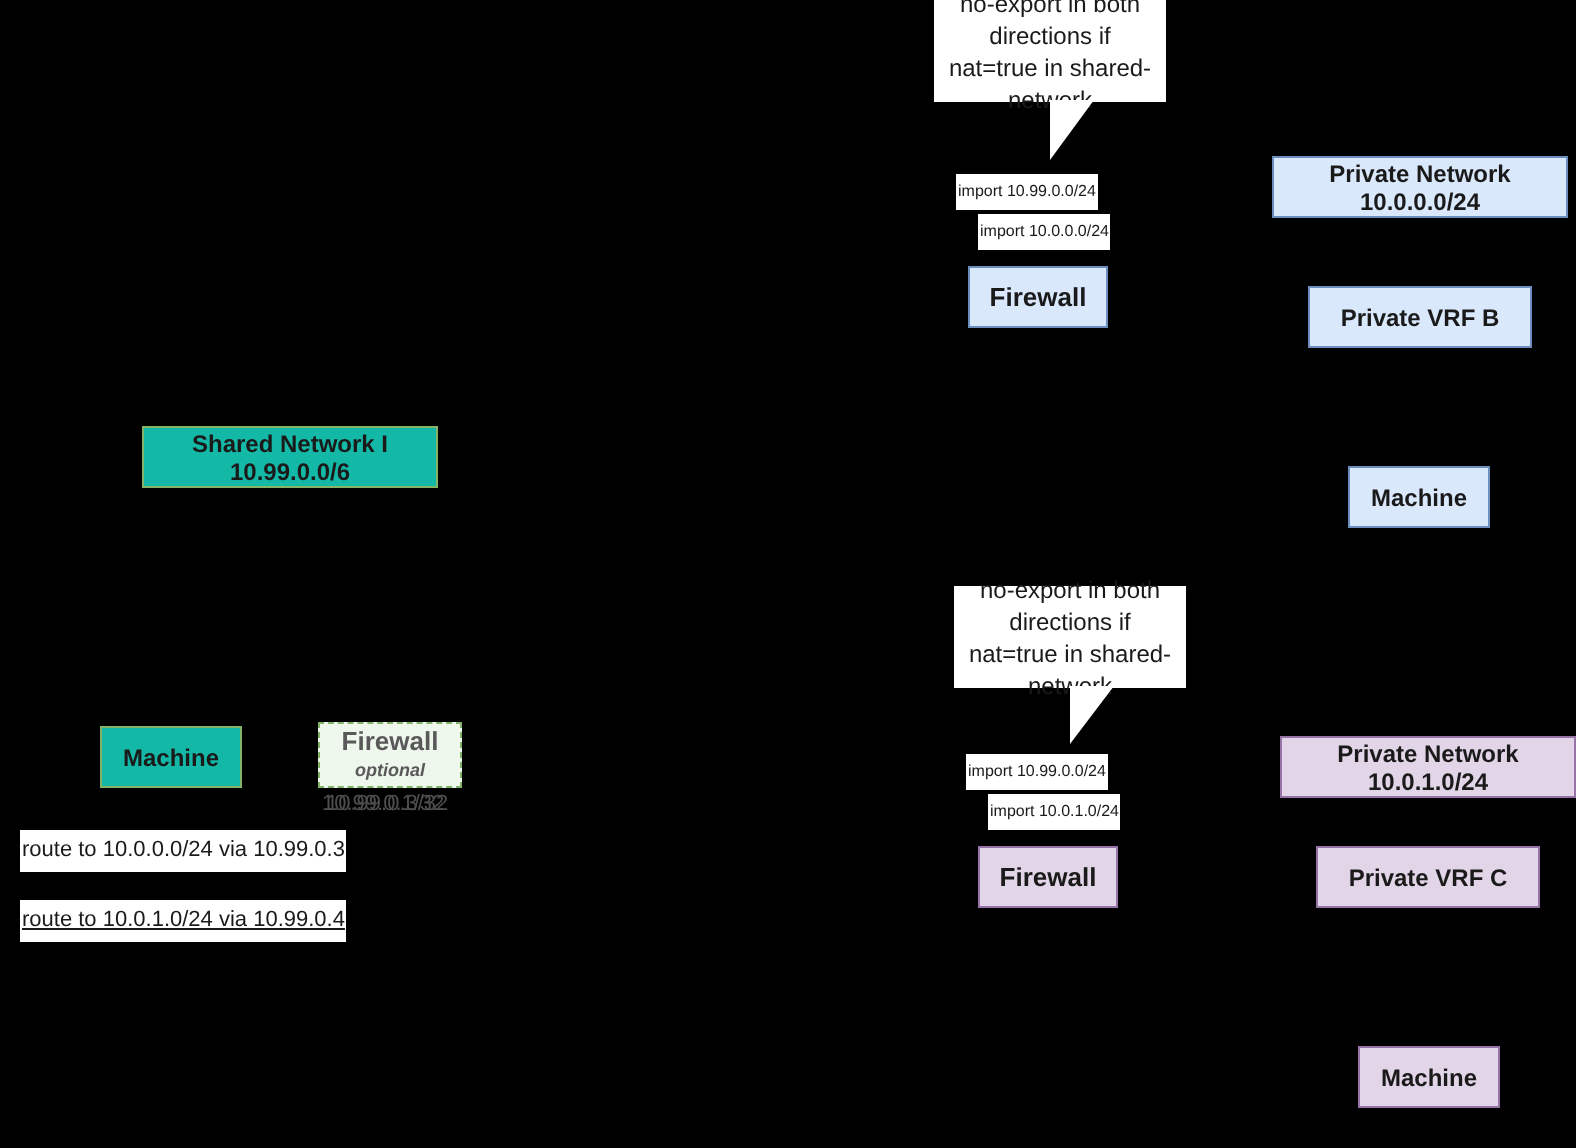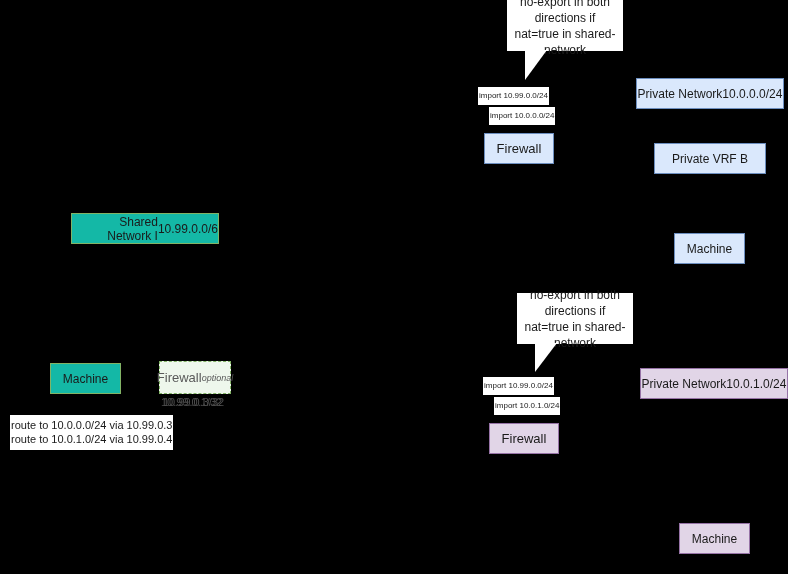--- a/index.html
+++ b/index.html
@@ -12,27 +12,28 @@
     width: 788px;
     height: 574px;
     background: #000000;
     overflow: hidden;
     font-family: "Liberation Sans", sans-serif;
   }
   .node {
     position: absolute;
     box-sizing: border-box;
     display: flex;
-    flex-direction: row;
+    flex-direction: column;
     align-items: center;
     justify-content: center;
-    text-align: right;
+    text-align: left;
     font-size: 12px;
     line-height: 14px;
     color: #1a1a1a;
+    font-weight: bold;
   }
   .node .ln { display: block; }
 
   
   .blue   { background: #dae8fc; border: 1px solid #6c8ebf; }
   .green  { background: #14b8a6; border: 1px solid #82b366; }
   .purple { background: #e1d5e7; border: 1px solid #9673a6; }
   .green-dashed {
     background: #eef7ec;
     border: 1px dashed #82b366;
@@ -52,21 +53,20 @@
     box-sizing: border-box;
     background: #ffffff;
     color: #1a1a1a;
     font-size: 12px;
     line-height: 16px;
     text-align: center;
     display: flex;
     align-items: center;
     justify-content: center;
     padding: 3px 6px;
-    margin-left: 40px;
   }
   .callout-tail {
     position: absolute;
     width: 0;
     height: 0;
   }
 
   
   .edge-label {
     position: absolute;
@@ -137,21 +137,21 @@
 
   <div class="node green-dashed" style="left:159px; top:361px; width:72px; height:33px; font-size:13px;">
     <span class="ln">Firewall</span>
     <span class="sub">optional</span>
   </div>
 
   <div class="ip-label" style="left:161px; top:396px;">10.99.0.1/32</div>
   <div class="ip-label" style="left:163px; top:396px;">10.99.0.3/32</div>
 
   <div class="edge-label med" style="left:10px; top:415px;">route to 10.0.0.0/24 via 10.99.0.3</div>
-  <div class="edge-label med" style="left:10px; top:429px;">route to 10.0.1.0/24 via 10.99.0.4</div>
+  <div class="edge-label med" style="left:10px; top:450px;text-decoration:underline;">route to 10.0.1.0/24 via 10.99.0.4</div>
 
   <div class="callout" style="left:477px; top:293px; width:116px; height:51px;">
     <div>
       <span class="ln">no-export in both</span>
       <span class="ln">directions if nat=true in</span>
       <span class="ln">shared-network</span>
     </div>
   </div>
   <div class="callout-tail" style="left:535px; top:343px; border-left:0px solid transparent; border-right:22px solid transparent; border-top:29px solid #ffffff;"></div>
 
@@ -160,18 +160,21 @@
 
   <div class="node purple" style="left:489px; top:423px; width:70px; height:31px; font-size:13px;">
     <span class="ln">Firewall</span>
   </div>
 
   <div class="node purple" style="left:640px; top:368px; width:148px; height:31px;">
     <span class="ln">Private Network</span>
     <span class="ln">10.0.1.0/24</span>
   </div>
 
+  <div class="node purple" style="left:658px; top:423px; width:112px; height:31px;">
+    <span class="ln">Private VRF C</span>
+  </div>
 
   <div class="node purple" style="left:679px; top:523px; width:71px; height:31px;">
     <span class="ln">Machine</span>
   </div>
 
 </div>
 
 </body></html>

